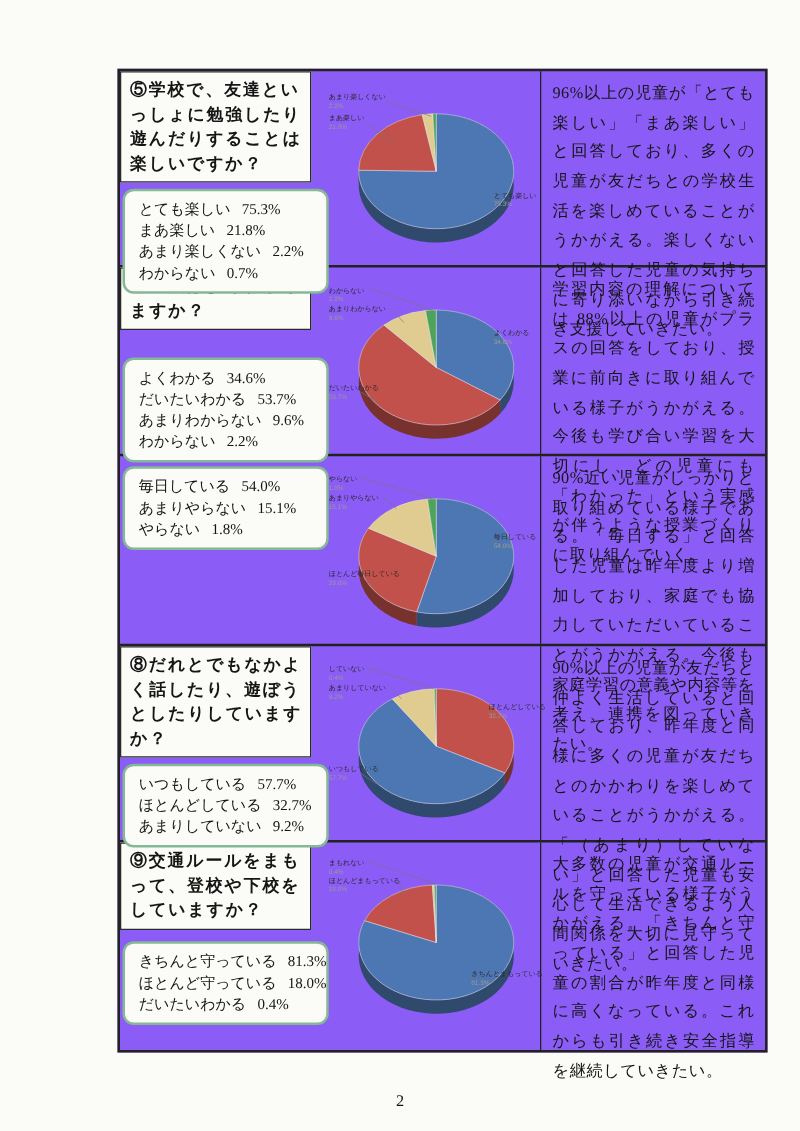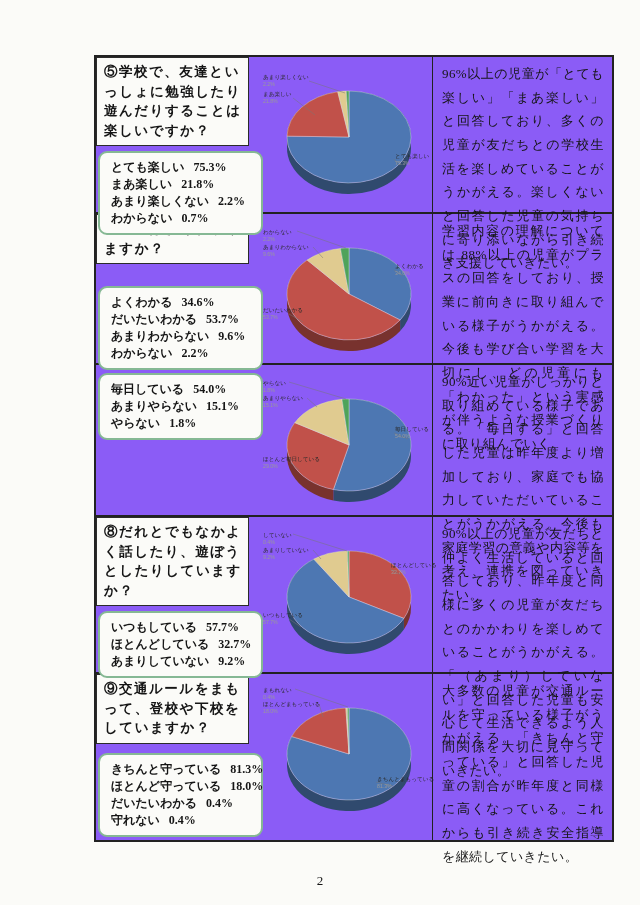--- a/index.html
+++ b/index.html
@@ -7,21 +7,21 @@
         font-family:"Liberation Serif","DejaVu Serif",serif;color:#151515;overflow:hidden;}
   .doc-table{position:absolute;left:62px;top:55px;width:516px;border:2px solid #222;background:#8b5cf6;margin-left:32px;}
   .row{display:flex;border-bottom:2px solid #222;}
   .row:last-child{border-bottom:none;}
   .row-1{height:155px}.row-2{height:149px}.row-3{height:150px}.row-4{height:155px}.row-5{height:166px}
   .cell-left{width:337px;position:relative;border-right:1.5px solid #222;box-sizing:border-box;}
   .cell-right{flex:1;padding:5px 8px 4px 9px;box-sizing:border-box;}
   .q-box{display:inline-block;width:138px;border:1.5px solid #2b2b2b;background:#fbfbf8;
          padding:4px 6px 5px 7px;font-size:13.5px;font-weight:700;line-height:1.45;letter-spacing:1.5px;}
   .stats-box{width:146px;border:2px solid #85b894;border-radius:9px;margin:5px 0 0 2px;
-             padding:6px 4px 6px 11px;font-size:12px;font-weight:700;line-height:1.42;background:#fbfbf8;position:relative;z-index:2;}
+             padding:6px 4px 6px 11px;font-size:12px;font-weight:400;line-height:1.42;background:#fbfbf8;position:relative;z-index:2;}
   .stat-line{white-space:nowrap;}
   .stat-val{margin-left:9px;letter-spacing:0;}
   .comment{font-size:13px;line-height:1.82;letter-spacing:0.4px;text-align:justify;margin:0;}
   .pie{position:absolute;left:165px;top:6px;width:170px;height:150px;overflow:visible;}
   .page-num{position:absolute;left:0;right:0;bottom:16px;text-align:center;font-size:13px;}
 </style>
 </head>
 <body>
 
 <div class="page">
@@ -169,21 +169,20 @@
       </div>
     </div>
 
     <div class="row row-5">
       <div class="cell-left">
         <div class="q-box">⑨交通ルールをまもって、登校や下校をしていますか？</div>
         <div class="stats-box" style="margin-top:9px">
           <div class="stat-line"><span>きちんと守っている</span><span class="stat-val">81.3%</span></div>
           <div class="stat-line"><span>ほとんど守っている</span><span class="stat-val">18.0%</span></div>
           <div class="stat-line"><span>だいたいわかる</span><span class="stat-val">0.4%</span></div>
-          <div class="stat-line"><span>守れない</span><span class="stat-val">0.4%</span></div>
         </div>
         <svg class="pie" viewBox="0 0 170 150">
             <path d="M 88 28 A 62 46 0 1 1 30.67303912684676 56.47995808932258 L 30.67303912684676 67.47995808932258 A 62 46 0 1 0 88 39 Z" fill="rgb(48,74,110)"></path>
             <path d="M 30.67303912684676 56.47995808932258 A 62 46 0 0 1 84.88796169105443 28.05798399458051 L 84.88796169105443 39.05798399458051 A 62 46 0 0 0 30.67303912684676 67.47995808932258 Z" fill="rgb(120,50,46)"></path>
             <path d="M 84.88796169105443 28.05798399458051 A 62 46 0 0 1 86.44349026467273 28.01449828343015 L 86.44349026467273 39.01449828343015 A 62 46 0 0 0 84.88796169105443 39.05798399458051 Z" fill="rgb(139,126,89)"></path>
             <path d="M 86.44349026467273 28.01449828343015 A 62 46 0 0 1 87.99999999999999 28 L 87.99999999999999 39 A 62 46 0 0 0 86.44349026467273 39.01449828343015 Z" fill="rgb(48,101,56)"></path>
             <path d="M 88 74 L 88 28 A 62 46 0 1 1 30.67303912684676 56.47995808932258 Z" fill="#4d77b2" stroke="#e9e9e9" stroke-width="0.4"></path>
             <path d="M 88 74 L 30.67303912684676 56.47995808932258 A 62 46 0 0 1 84.88796169105443 28.05798399458051 Z" fill="#c1514a" stroke="#e9e9e9" stroke-width="0.4"></path>
             <path d="M 88 74 L 84.88796169105443 28.05798399458051 A 62 46 0 0 1 86.44349026467273 28.01449828343015 Z" fill="#e0cb90" stroke="#e9e9e9" stroke-width="0.4"></path>
             <path d="M 88 74 L 86.44349026467273 28.01449828343015 A 62 46 0 0 1 87.99999999999999 28 Z" fill="#4ea35a" stroke="#e9e9e9" stroke-width="0.4"></path>

